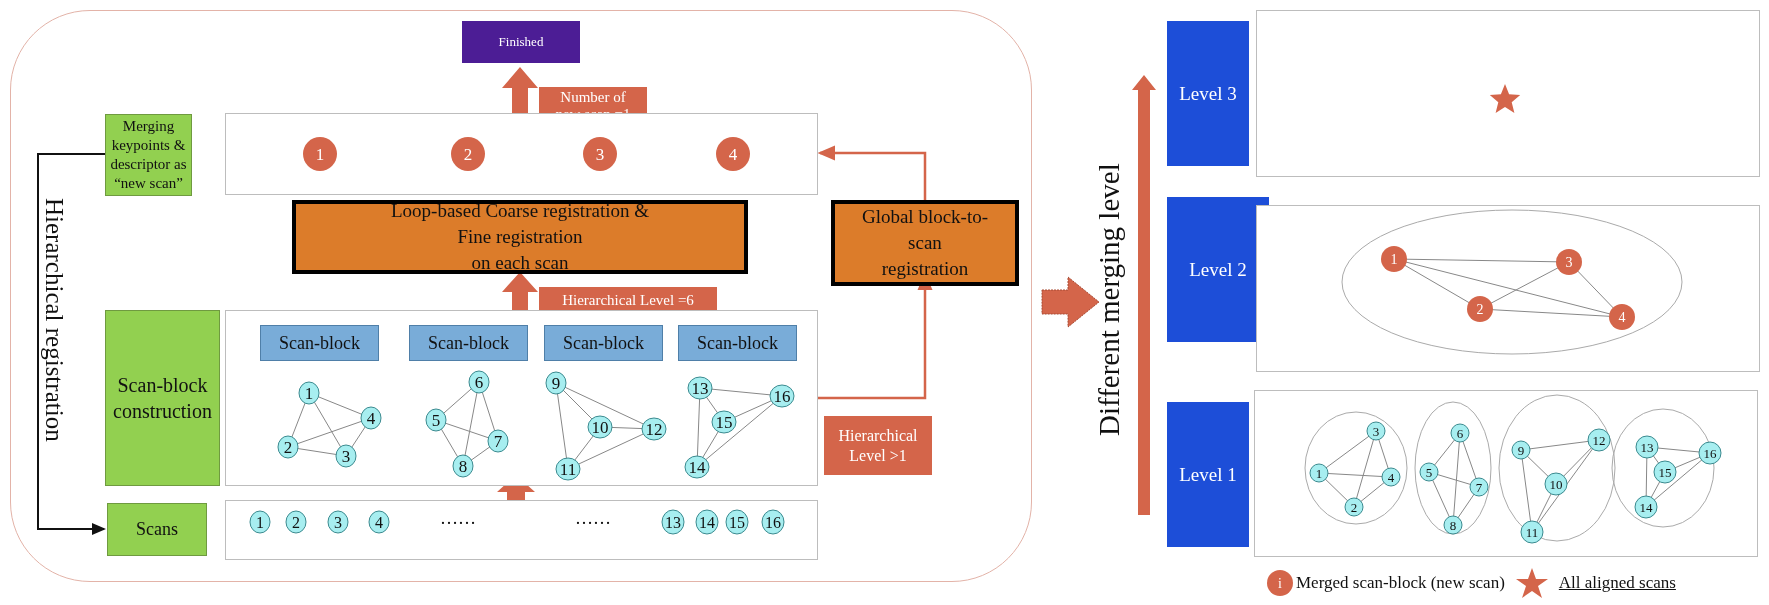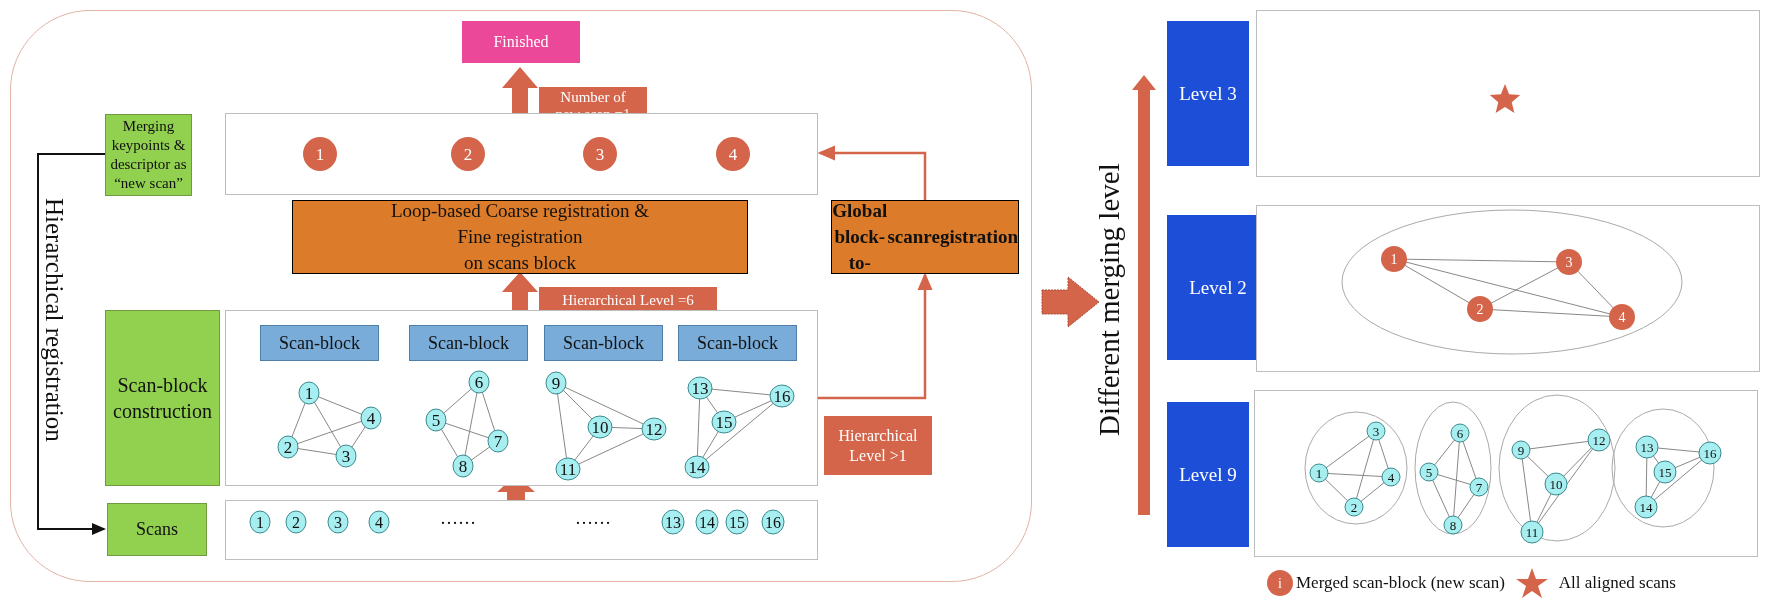--- a/index.html
+++ b/index.html
@@ -2,24 +2,24 @@
 <html><head>
 <meta charset="utf-8">
 <style>
   html, body { margin: 0; padding: 0; background: #ffffff; }
   body { width: 1769px; height: 605px; position: relative; overflow: hidden;
          font-family: "Liberation Serif", "DejaVu Serif", serif; color: #111; }
   .abs { position: absolute; box-sizing: border-box; }
   .outer { left: 10px; top: 10px; width: 1022px; height: 572px; border: 1px solid #e3b3a8; border-radius: 80px; }
   .green { background: #92d050; border: 1px solid #6f9a40; display: flex; align-items: center; justify-content: center; text-align: center; color: #111; }
   .panel { border: 1px solid #bdbdbd; background: #fff; }
-  .orange { background: #dc7c2a; border: 1px solid #000000; display: flex; align-items: center; justify-content: center; text-align: center; color: #111; font-size: 19px; line-height: 26px; }
+  .orange { background: #dc7c2a; border: 4px solid #000000; display: flex; align-items: center; justify-content: center; text-align: center; color: #111; font-size: 19px; line-height: 26px; }
   .red { background: #d4654a; color: #fff; display: flex; align-items: center; justify-content: center; text-align: center; }
   .blue { background: #79acd8; border: 1px solid #4f7fa8; display: flex; align-items: center; justify-content: center; font-size: 18px; color: #111; }
-  .finished { background: #ec4899; color: #fff; display: flex; align-items: center; justify-content: center; font-size: 16px; }
+  .finished { background: #4c1d95; color: #fff; display: flex; align-items: center; justify-content: center; font-size: 13px; }
   .vtext { writing-mode: vertical-rl; white-space: nowrap; }
   .levelbox { background: #1d4ed8; color: #fff; display: flex; align-items: center; justify-content: center; font-size: 19px; }
   svg text { font-family: "Liberation Serif", "DejaVu Serif", serif; }
   .legend { display: flex; align-items: center; font-size: 17px; }
 </style>
 </head>
 <body>
 
 <div class="abs outer"></div>
 
@@ -77,24 +77,24 @@
       <g>
         <circle cx="508" cy="41" r="17" fill="#d4654a" stroke="none" stroke-width="1"></circle>
         <text x="508" y="46.95" text-anchor="middle" font-size="17" fill="#fff">4</text>
       </g>
     </g>
 </svg>
 
 <div class="abs orange" style="left:292px;top:200px;width:456px;height:74px;flex-direction:column;">
   <span>Loop-based Coarse registration &amp;</span>
   <span>Fine registration</span>
-  <span>on scans block</span>
-</div>
-
-<div class="abs orange" style="left:831px;top:200px;width:188px;height:74px;flex-direction:row;font-weight:bold;">
+  <span>on each scan</span>
+</div>
+
+<div class="abs orange" style="left:831px;top:200px;width:188px;height:86px;flex-direction:column;">
   <span>Global block-to-</span>
   <span>scan</span>
   <span>registration</span>
 </div>
 
 <div class="abs red" style="left:539px;top:287px;width:178px;height:27px;font-size:15px;">Hierarchical Level =6</div>
 
 <div class="abs red" style="left:824px;top:416px;width:108px;height:59px;font-size:16px;line-height:20px;flex-direction:column;text-align:right;">
   <span>Hierarchical</span>
   <span>Level &gt;1</span>
@@ -243,22 +243,22 @@
         <text x="773" y="527.6" text-anchor="middle" font-size="16" fill="#111">16</text>
       </g>
     </g>
 </svg>
 <div class="abs" style="left:440px;top:508px;font-size:18px;">……</div>
 <div class="abs" style="left:575px;top:508px;font-size:18px;">……</div>
 
 <div class="abs vtext" style="left:1093px;top:140px;height:320px;font-size:29px;transform:rotate(180deg);text-align:center;">Different merging level</div>
 
 <div class="abs levelbox" style="left:1167px;top:21px;width:82px;height:145px;">Level 3</div>
-<div class="abs levelbox" style="left:1167px;top:215px;width:102px;height:145px;">Level 2</div>
-<div class="abs levelbox" style="left:1167px;top:402px;width:82px;height:145px;">Level 9</div>
+<div class="abs levelbox" style="left:1167px;top:197px;width:102px;height:145px;">Level 2</div>
+<div class="abs levelbox" style="left:1167px;top:402px;width:82px;height:145px;">Level 1</div>
 
 <div class="abs panel" style="left:1256px;top:10px;width:504px;height:167px;"></div>
 <div class="abs panel" style="left:1256px;top:205px;width:504px;height:167px;"></div>
 <div class="abs panel" style="left:1254px;top:390px;width:504px;height:167px;"></div>
 
 <svg class="abs" style="left:0;top:0;" width="1769" height="605">
   <g id="levelGraphs">
       <polygon points="1505.0,84.0 1509.1,94.3 1520.2,95.1 1511.7,102.2 1514.4,112.9 1505.0,107.0 1495.6,112.9 1498.3,102.2 1489.8,95.1 1500.9,94.3" fill="#d4654a"></polygon>
       <ellipse cx="1512" cy="282" rx="170" ry="72" fill="none" stroke="#aaa" stroke-width="1"></ellipse>
       <line x1="1394" y1="259" x2="1569" y2="262" stroke="#888" stroke-width="1"></line>
@@ -380,14 +380,14 @@
 
 <div class="abs legend" style="left:1266px;top:567px;">
   <svg width="28" height="28">
     <circle cx="14" cy="14" r="13" fill="#d4654a"></circle>
     <text x="14" y="19" text-anchor="middle" font-size="14" fill="#fff">i</text>
   </svg>
   <span style="margin-left:2px;">Merged scan-block (new scan)</span>
   <svg width="34" height="32" style="margin-left:10px;">
     <polygon points="17,1 21,12 33,12 23,19 27,31 17,24 7,31 11,19 1,12 13,12" fill="#d4654a"></polygon>
   </svg>
-  <span style="margin-left:10px;">All aligned scans</span>
+  <span style="margin-left:10px;text-decoration:underline;">All aligned scans</span>
 </div>
 
 </body></html>

